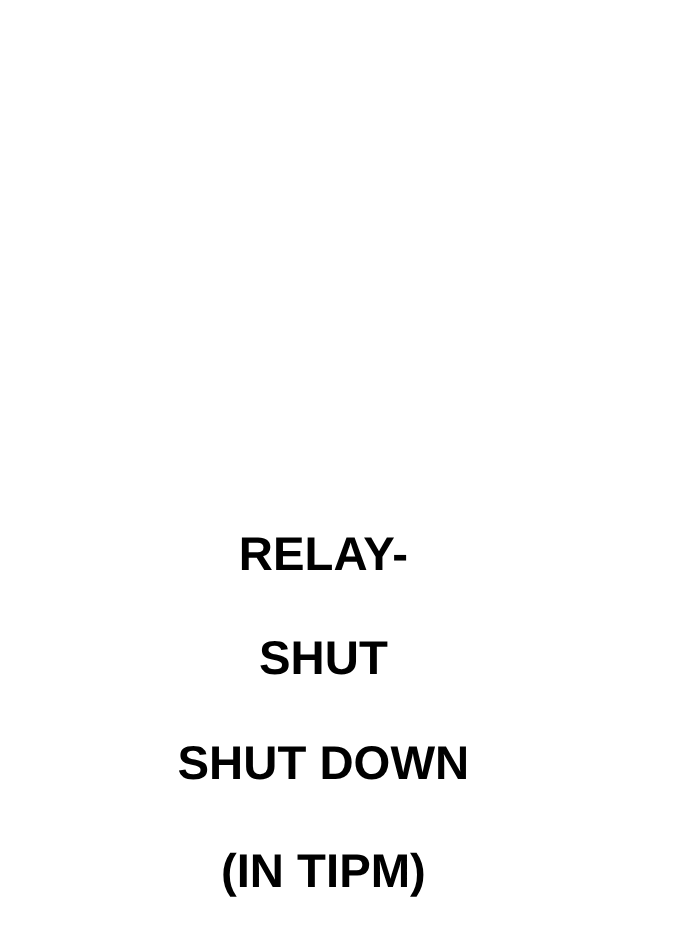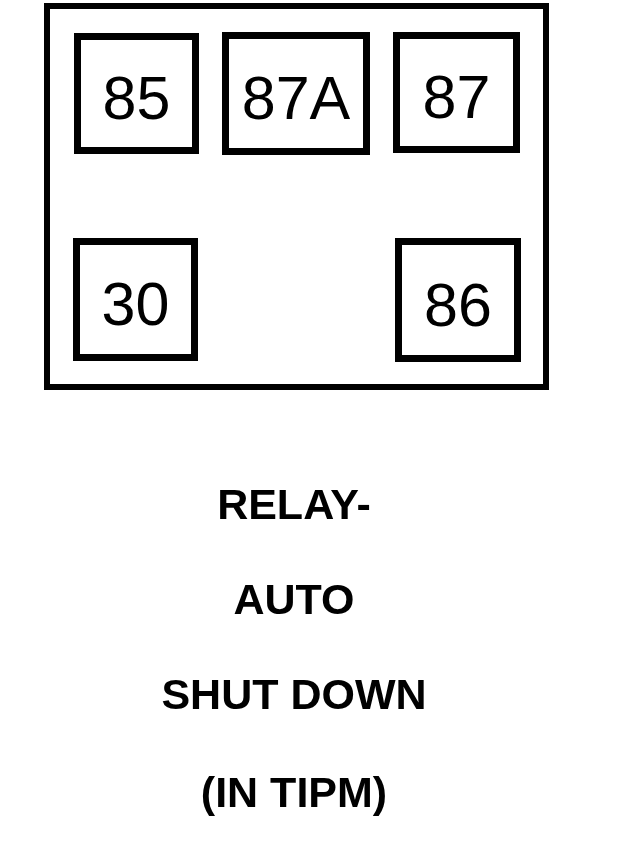--- a/index.html
+++ b/index.html
@@ -73,44 +73,21 @@
   .caption-line-1 { top: 475px; }
   .caption-line-2 { top: 570px; }
   .caption-line-3 { top: 665px; }
   .caption-line-4 { top: 763px; }
 </style>
 </head>
 <body>
 
 <div class="canvas">
 
-  <div class="relay-outline">
-
-    <div class="pin pin-85">
-      <span class="pin-label">85</span>
-    </div>
-
-    <div class="pin pin-87a">
-      <span class="pin-label">87A</span>
-    </div>
-
-    <div class="pin pin-87">
-      <span class="pin-label">87</span>
-    </div>
-
-    <div class="pin pin-30">
-      <span class="pin-label">30</span>
-    </div>
-
-    <div class="pin pin-86">
-      <span class="pin-label">86</span>
-    </div>
-
-  </div>
 
   <div class="caption">
     <div class="caption-line caption-line-1">RELAY-</div>
-    <div class="caption-line caption-line-2">AUTO</div>
+    <div class="caption-line caption-line-2">SHUT</div>
     <div class="caption-line caption-line-4">(IN TIPM)</div>
     <div class="caption-line caption-line-3">SHUT DOWN</div>
   </div>
 
 </div>
 
 </body></html>

